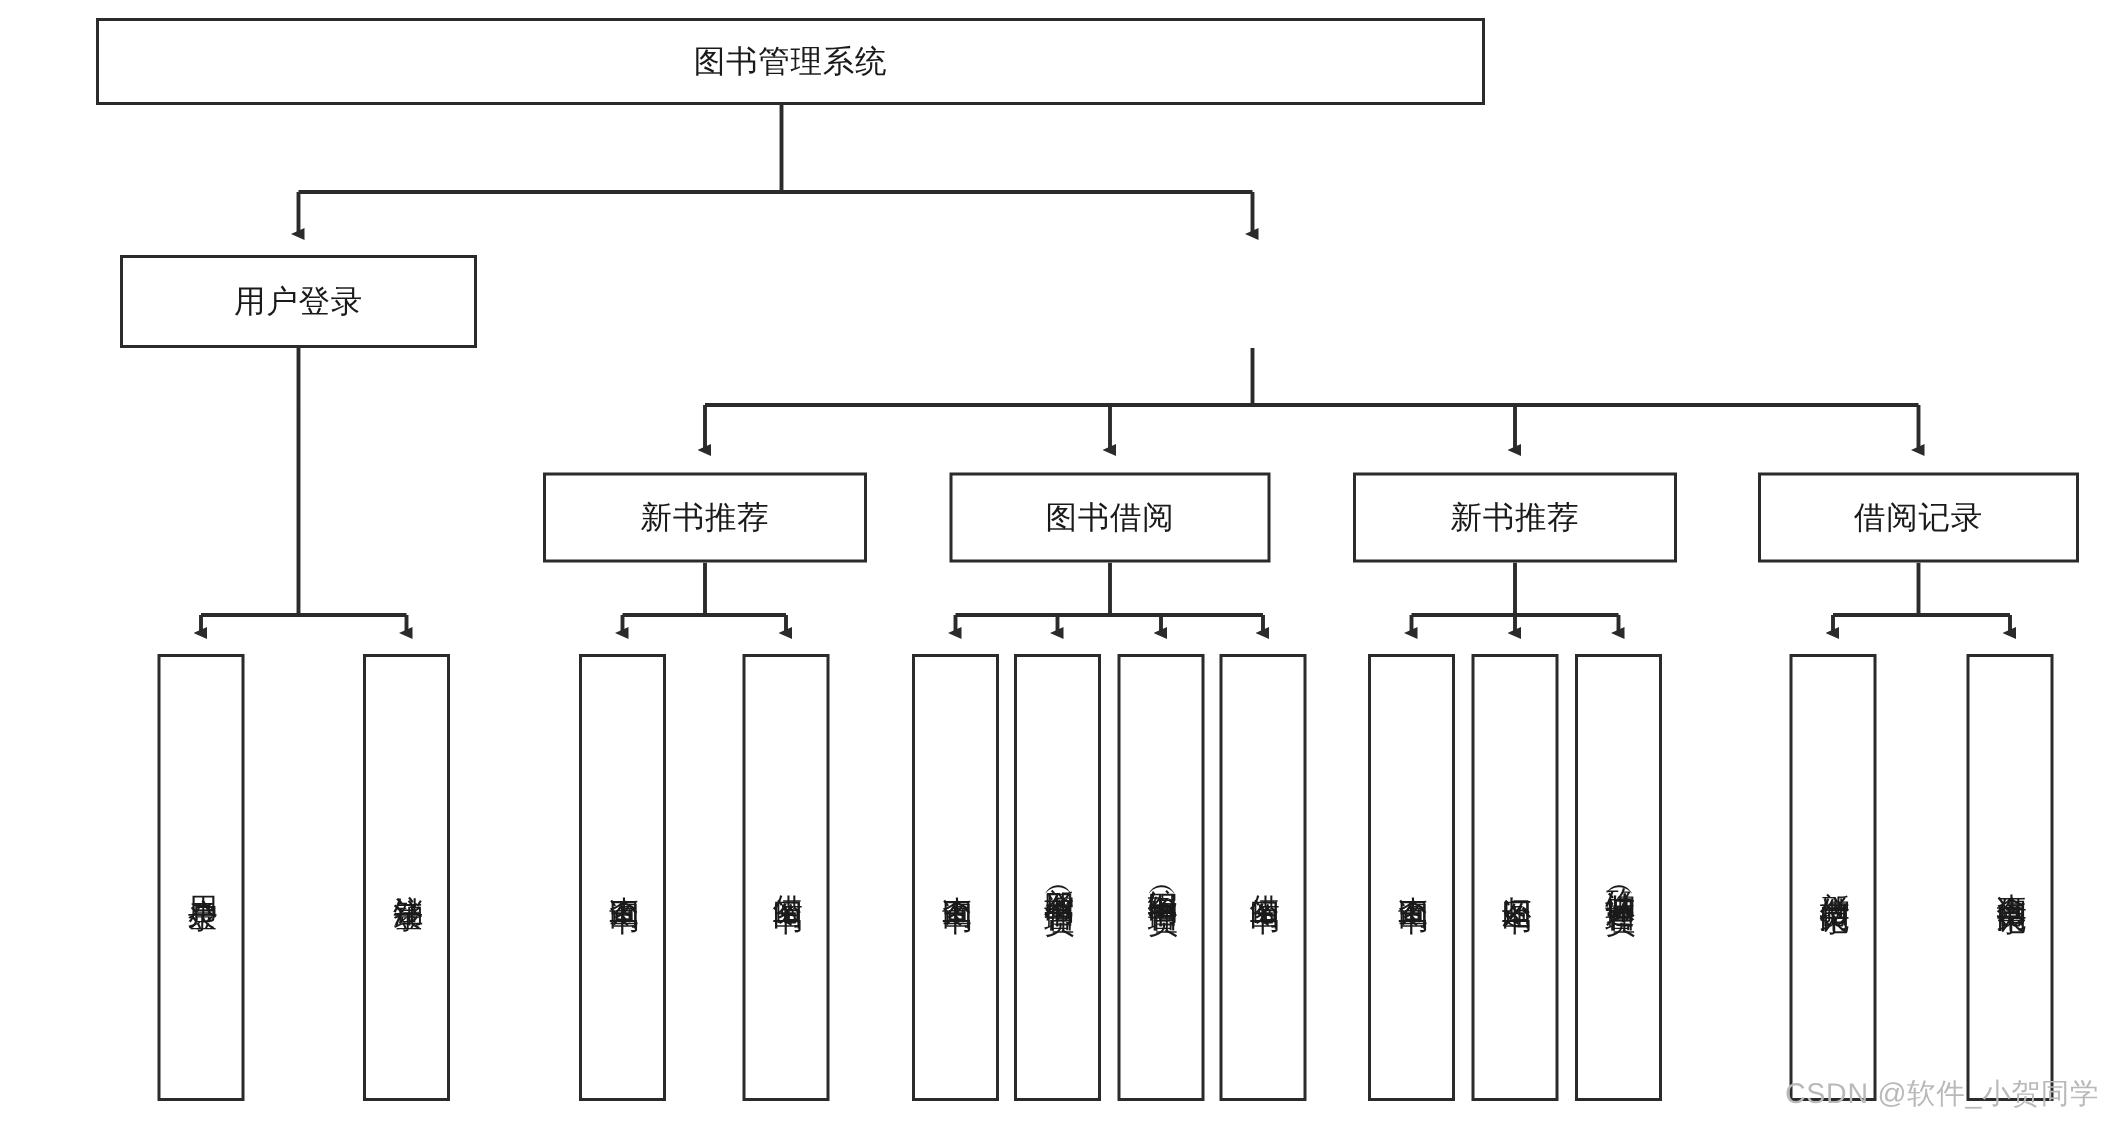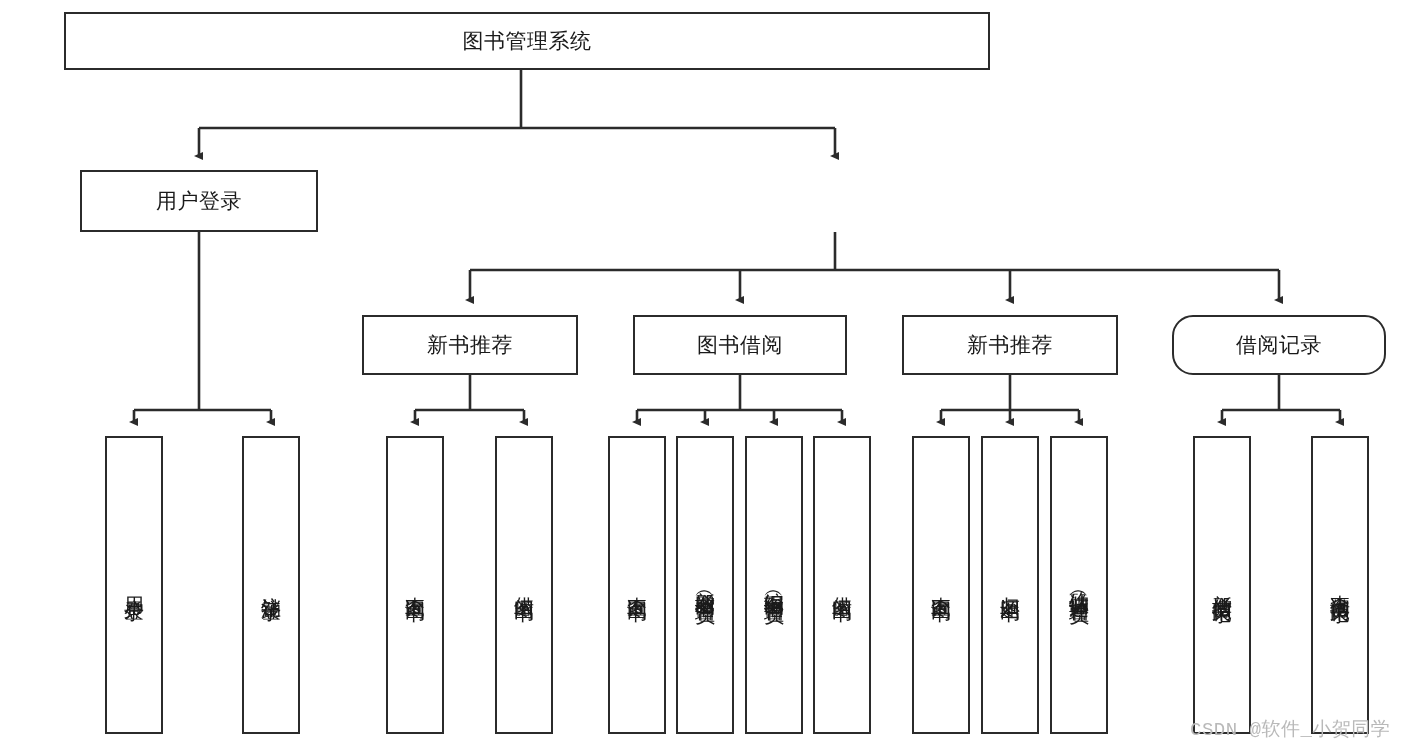--- a/index.html
+++ b/index.html
@@ -56,21 +56,20 @@
   .node-v > span {
     writing-mode: vertical-rl;
     text-orientation: upright;
   }
   .watermark {
     position: absolute;
     font-size: 19px;
     color: #b9b9b9;
     white-space: nowrap;
     letter-spacing: 0.5px;
-    font-family: Liberation Mono, monospace;
   }
 </style>
 </head>
 <body>
 
 <div id="diagram-root">
 
   <svg id="edge-layer" viewBox="0 0 1405 747" xmlns="http://www.w3.org/2000/svg">
     <defs>
       <marker id="arrow" markerWidth="10" markerHeight="10" refX="5" refY="5" orient="auto" markerUnits="userSpaceOnUse">
@@ -132,21 +131,21 @@
 
   <div class="node node-h" style="left:362px; top:315px; width:216px; height:60px;">
     <span>新书推荐</span>
   </div>
   <div class="node node-h" style="left:633px; top:315px; width:214px; height:60px;">
     <span>图书借阅</span>
   </div>
   <div class="node node-h" style="left:902px; top:315px; width:216px; height:60px;">
     <span>新书推荐</span>
   </div>
-  <div class="node node-h" style="left:1172px; top:315px; width:214px; height:60px;border-radius:21px;">
+  <div class="node node-h" style="left:1172px; top:315px; width:214px; height:60px;">
     <span>借阅记录</span>
   </div>
 
   <div class="node node-v" style="left:105px; top:436px; width:58px; height:298px;">
     <span>用户登录</span>
   </div>
   <div class="node node-v" style="left:242px; top:436px; width:58px; height:298px;">
     <span>注销登录</span>
   </div>
 

